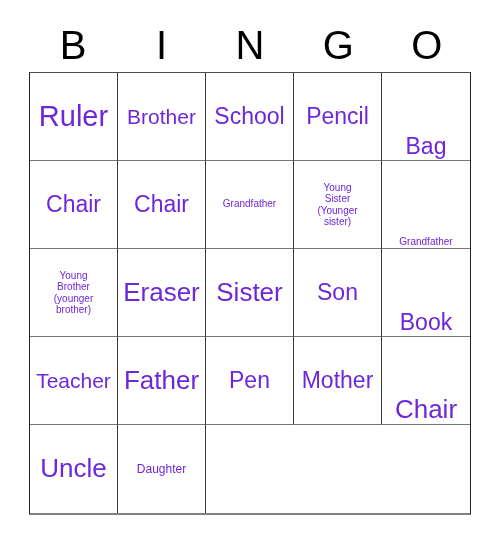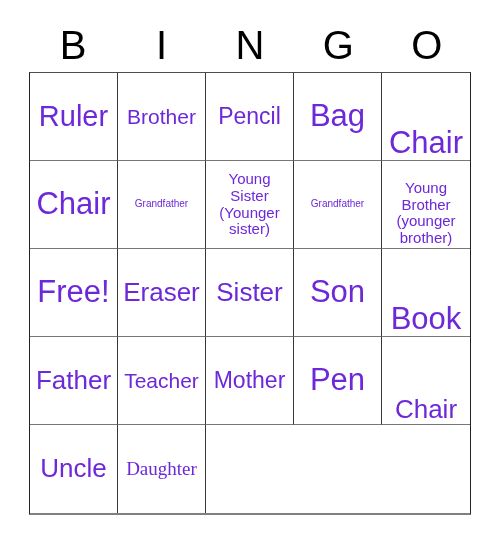--- a/index.html
+++ b/index.html
@@ -79,27 +79,27 @@
 
   .cell-text {
     display: block;
     width: 100%;
     line-height: 1.04;
     white-space: pre-line;
     color: #6d28d9;
   }
 
   
-  .fs-xxl { font-size: 31px; }
+  .fs-xxl { font-size: 23px; }
   .fs-xl  { font-size: 29px; }
   .fs-l   { font-size: 26px; }
   .fs-m   { font-size: 23px; }
   .fs-s   { font-size: 21px; }
-  .fs-xs  { font-size: 19px; font-family: Liberation Serif, serif; }
-  .fs-xxs { font-size: 15px; line-height: 1.12; }
+  .fs-xs  { font-size: 12px; }
+  .fs-xxs { font-size: 10px; line-height: 1.12; }
   .fs-tiny{ font-size: 10px; }
 </style>
 </head>
 <body>
 
 <div id="bingo-card">
 
   <div id="bingo-header">
       <div class="header-cell">B</div>
       <div class="header-cell">I</div>
@@ -107,20 +107,23 @@
       <div class="header-cell">G</div>
       <div class="header-cell">O</div>
     </div>
 
   <div id="bingo-grid">
       <div class="bingo-cell">
         <span class="cell-text fs-xl">Ruler</span>
       </div>
       <div class="bingo-cell">
         <span class="cell-text fs-s">Brother</span>
+      </div>
+      <div class="bingo-cell">
+        <span class="cell-text fs-m">School</span>
       </div>
       <div class="bingo-cell">
         <span class="cell-text fs-m">Pencil</span>
       </div>
       <div class="bingo-cell">
         <span class="cell-text fs-xxl">Bag</span>
       </div>
       <div class="bingo-cell">
         <span class="cell-text fs-xxl">Chair</span>
       </div>
@@ -139,45 +142,42 @@
       <div class="bingo-cell">
         <span class="cell-text fs-tiny">Grandfather</span>
       </div>
       <div class="bingo-cell">
         <span class="cell-text fs-xxs">Young
 Brother
 (younger
 brother)</span>
       </div>
       <div class="bingo-cell">
-        <span class="cell-text fs-xxl">Free!</span>
-      </div>
-      <div class="bingo-cell">
         <span class="cell-text fs-l">Eraser</span>
       </div>
       <div class="bingo-cell">
         <span class="cell-text fs-l">Sister</span>
       </div>
       <div class="bingo-cell">
         <span class="cell-text fs-xxl">Son</span>
       </div>
       <div class="bingo-cell">
         <span class="cell-text fs-xxl">Book</span>
       </div>
       <div class="bingo-cell">
+        <span class="cell-text fs-s">Teacher</span>
+      </div>
+      <div class="bingo-cell">
         <span class="cell-text fs-l">Father</span>
       </div>
       <div class="bingo-cell">
-        <span class="cell-text fs-s">Teacher</span>
+        <span class="cell-text fs-xxl">Pen</span>
       </div>
       <div class="bingo-cell">
         <span class="cell-text fs-m">Mother</span>
-      </div>
-      <div class="bingo-cell">
-        <span class="cell-text fs-xxl">Pen</span>
       </div>
       <div class="bingo-cell">
         <span class="cell-text fs-l">Chair</span>
       </div>
       <div class="bingo-cell">
         <span class="cell-text fs-l">Uncle</span>
       </div>
       <div class="bingo-cell">
         <span class="cell-text fs-xs">Daughter</span>
       </div>

